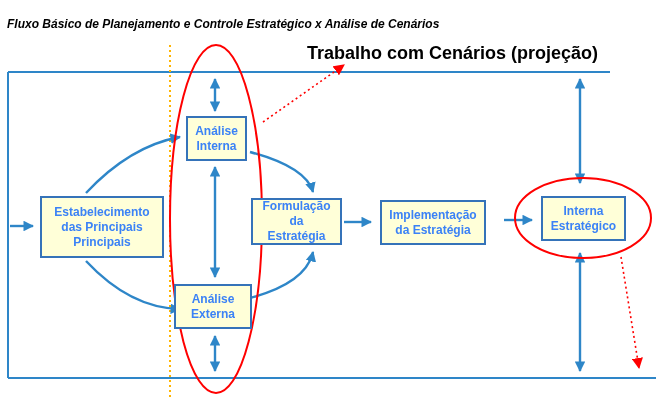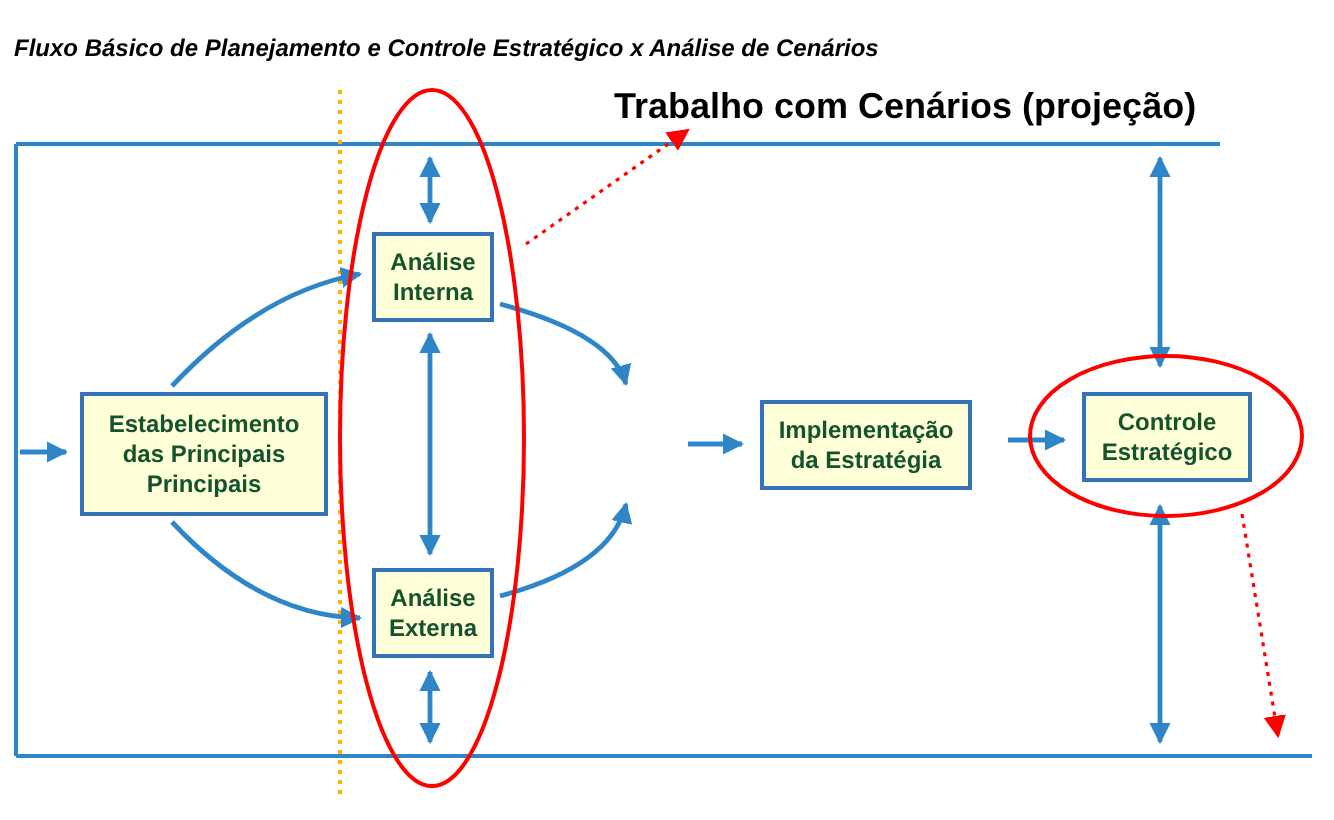--- a/index.html
+++ b/index.html
@@ -12,21 +12,21 @@
     position:absolute;left:7px;top:4px;
     font-style:italic;font-weight:bold;font-size:12px;color:#000;
     white-space:nowrap;
     margin-top:13px;
   }
   .scenario-label{
     position:absolute;font-weight:bold;font-size:18px;color:#000;white-space:nowrap;
   }
   .node{
     position:absolute;display:flex;align-items:center;justify-content:center;
-    text-align:center;background:#FFFFD8;border:2px solid #3573B9;color:#14532d;
+    text-align:center;background:#FFFFD8;border:2px solid #3573B9;color:#3b82f6;
     font-weight:bold;font-size:12px;line-height:1.25;padding:12px;box-sizing:border-box;
   }
 </style>
 </head>
 <body>
 
 <div class="stage">
 
   <svg width="667" height="410" viewBox="0 0 667 410">
     <defs>
@@ -76,20 +76,21 @@
 
   <div class="title">Fluxo Básico de Planejamento e Controle Estratégico x Análise de Cenários</div>
 
   <div class="scenario-label" style="left:307px;top:43px">Trabalho com Cenários (projeção)</div>
 
 
   <div class="node" style="left:40px;top:196px;width:124px;height:62px">Estabelecimento das Principais Principais</div>
 
   <div class="node" style="left:186px;top:116px;width:61px;height:45px">Análise Interna</div>
 
-  <div class="node" style="left:186px;top:284px;width:61px;height:45px">Análise Externa</div>
+  <div class="node" style="left:174px;top:284px;width:78px;height:45px">Análise Externa</div>
 
+  <div class="node" style="left:251px;top:198px;width:91px;height:47px">Formulação da Estratégia</div>
 
   <div class="node" style="left:380px;top:200px;width:106px;height:45px">Implementação da Estratégia</div>
 
-  <div class="node" style="left:541px;top:196px;width:85px;height:45px">Controle Estratégico</div>
+  <div class="node" style="left:541px;top:196px;width:85px;height:45px">Interna Estratégico</div>
 
 </div>
 
 </body></html>

